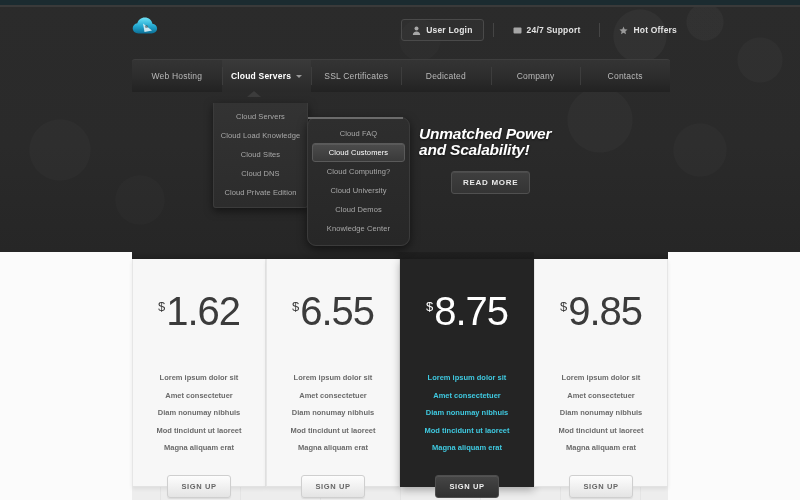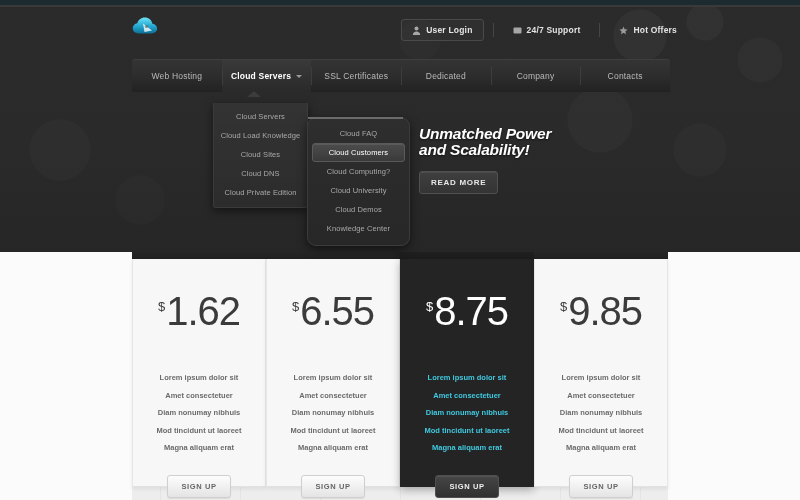--- a/index.html
+++ b/index.html
@@ -122,20 +122,21 @@
     font-size:15.5px; font-style:italic; font-weight:bold; color:#ffffff;
     line-height:16px; letter-spacing:-0.2px;
     text-shadow:0 1px 2px rgba(0,0,0,.6);
   }
   .readmore {
     display:inline-block; margin-top:13px;
     font-size:8px; font-weight:bold; color:#e8e8e8; letter-spacing:0.7px;
     padding:6px 11px; border:1px solid #505050; border-radius:3px;
     background:linear-gradient(180deg,#3f3f3f 0%, #343434 100%);
     box-shadow:inset 0 1px 0 rgba(255,255,255,.07);
+    margin-left:32px;
   }
 
   
   .plans { position:absolute; left:132px; top:229px; width:536px; height:258px; z-index:4; display:flex; }
   .plan { position:relative; width:134px; }
   .plan-head {
     height:30px; display:flex; align-items:center; justify-content:center;
     background:linear-gradient(180deg,#3a3a3a 0%, #2c2c2c 55%, #202020 100%);
     font-size:10.5px; color:#d2d2d2; letter-spacing:0.2px; white-space:nowrap;
   }

